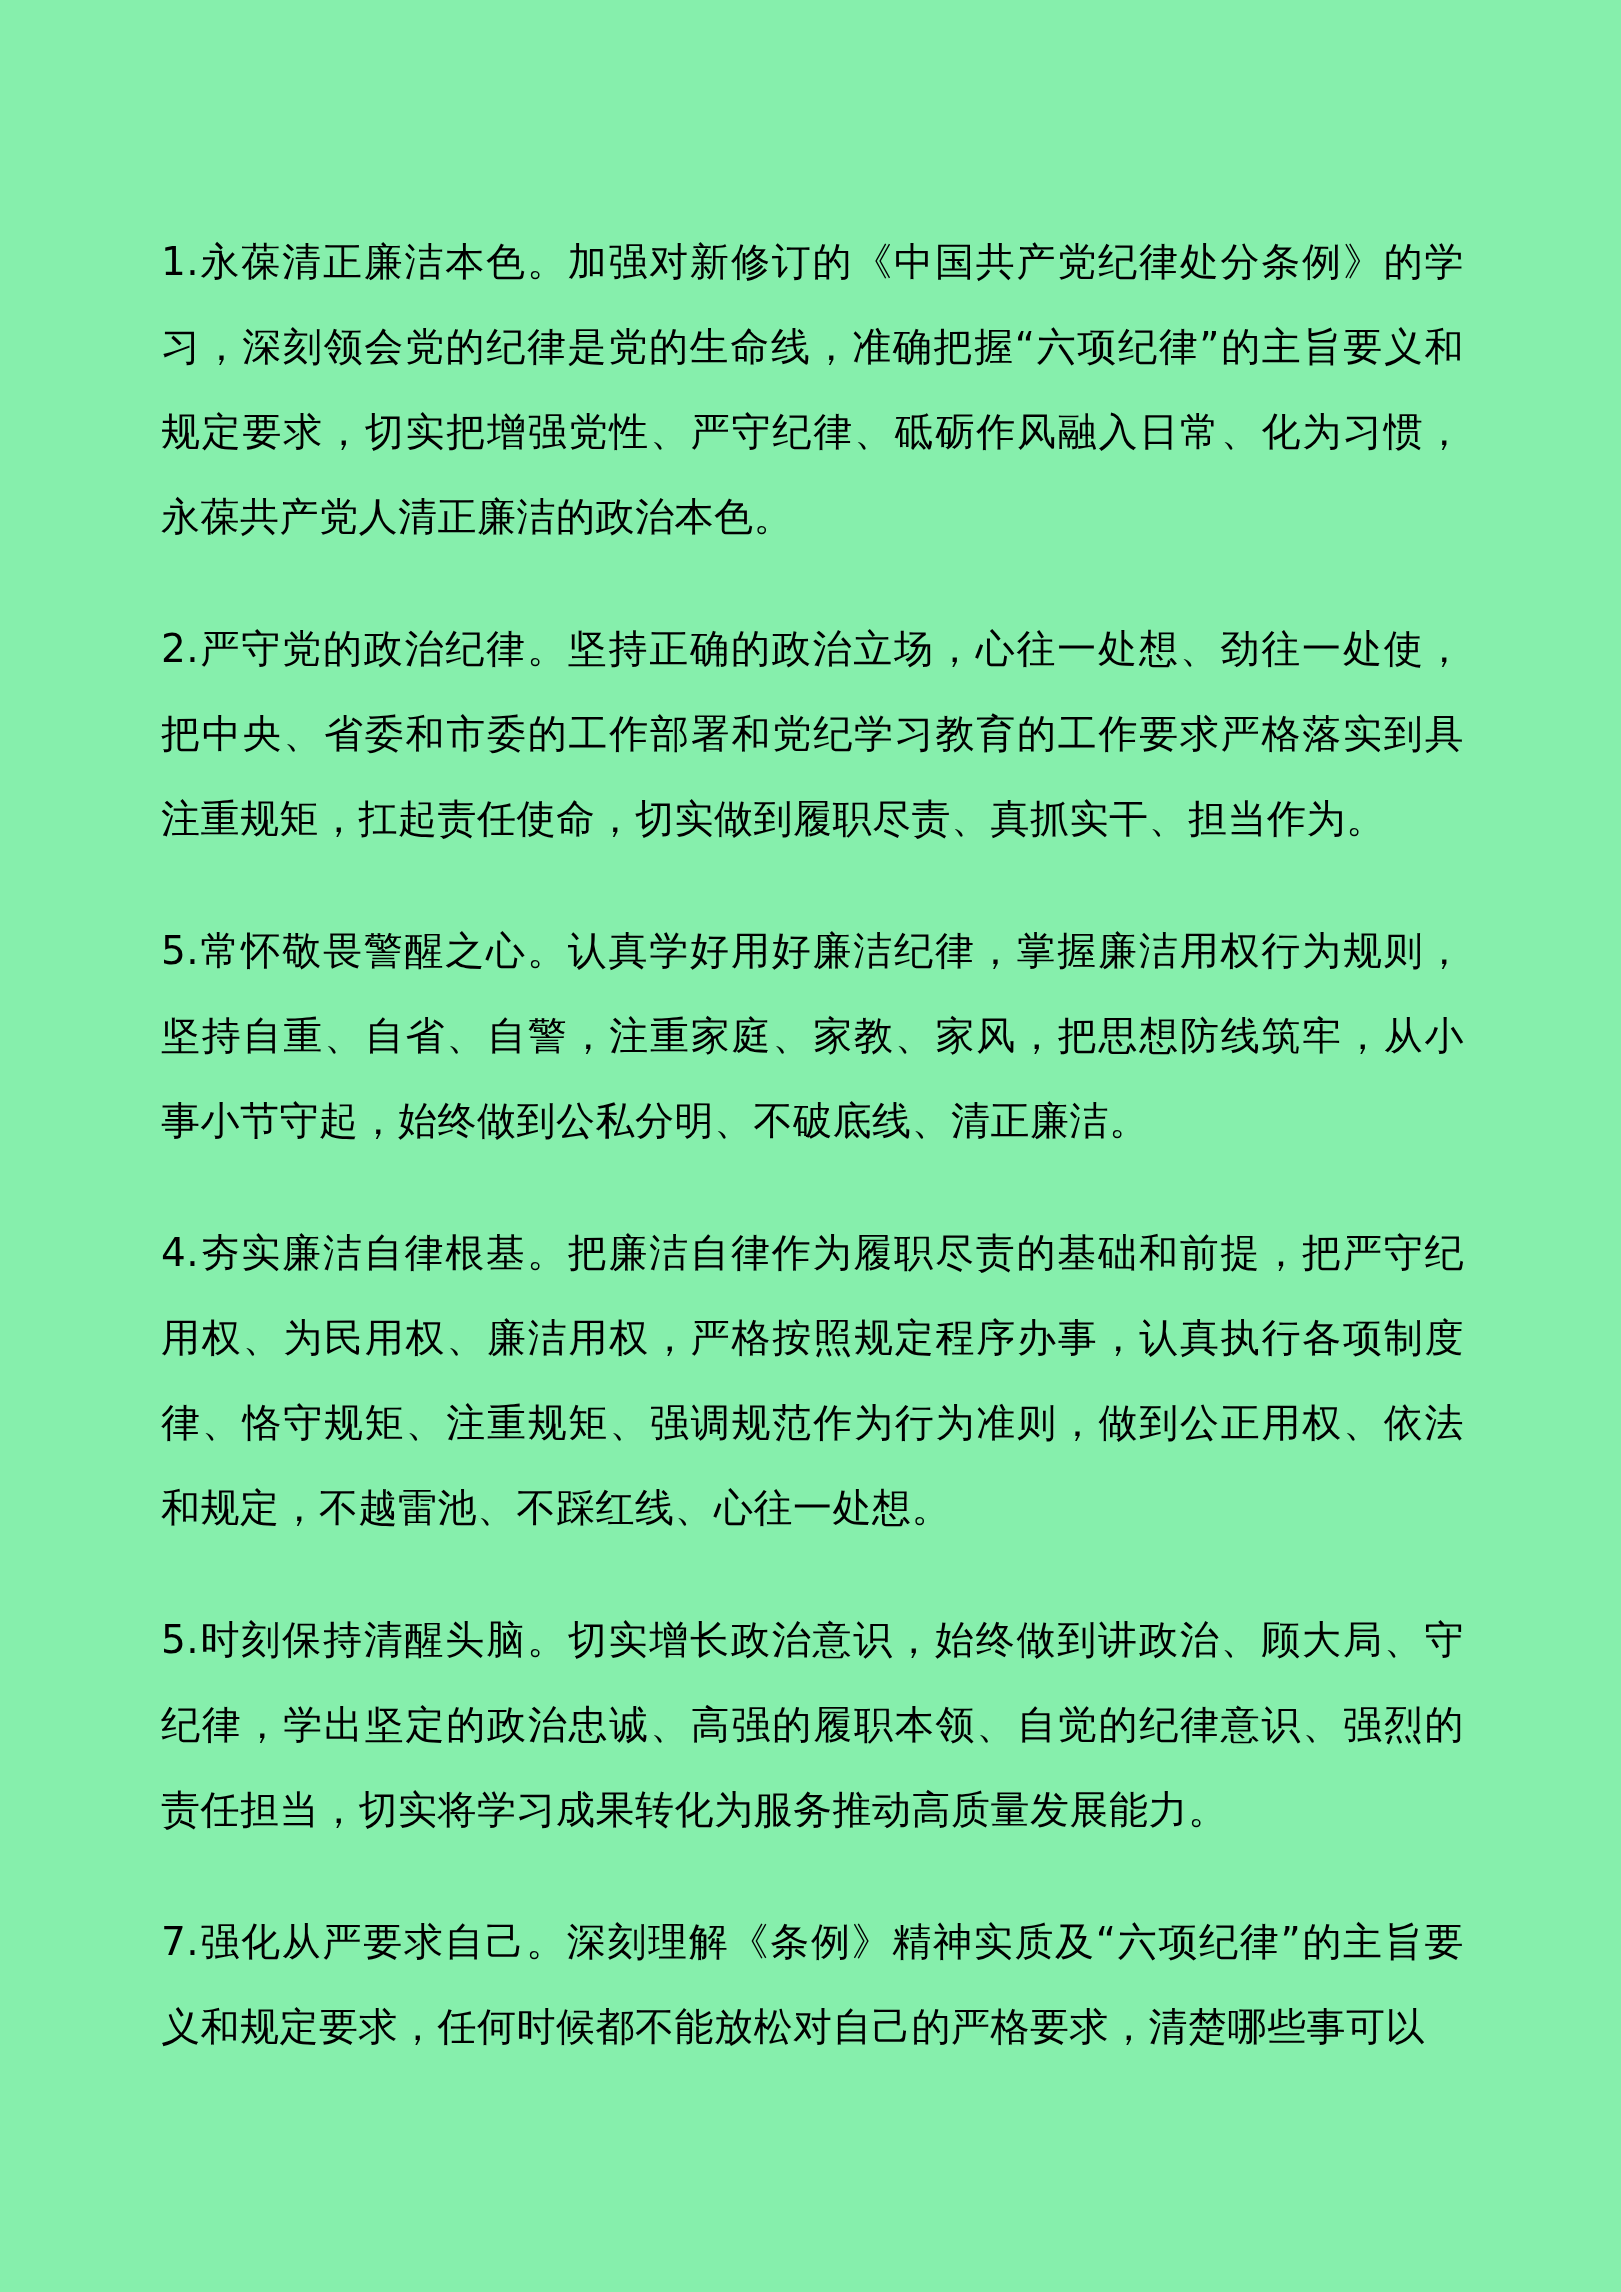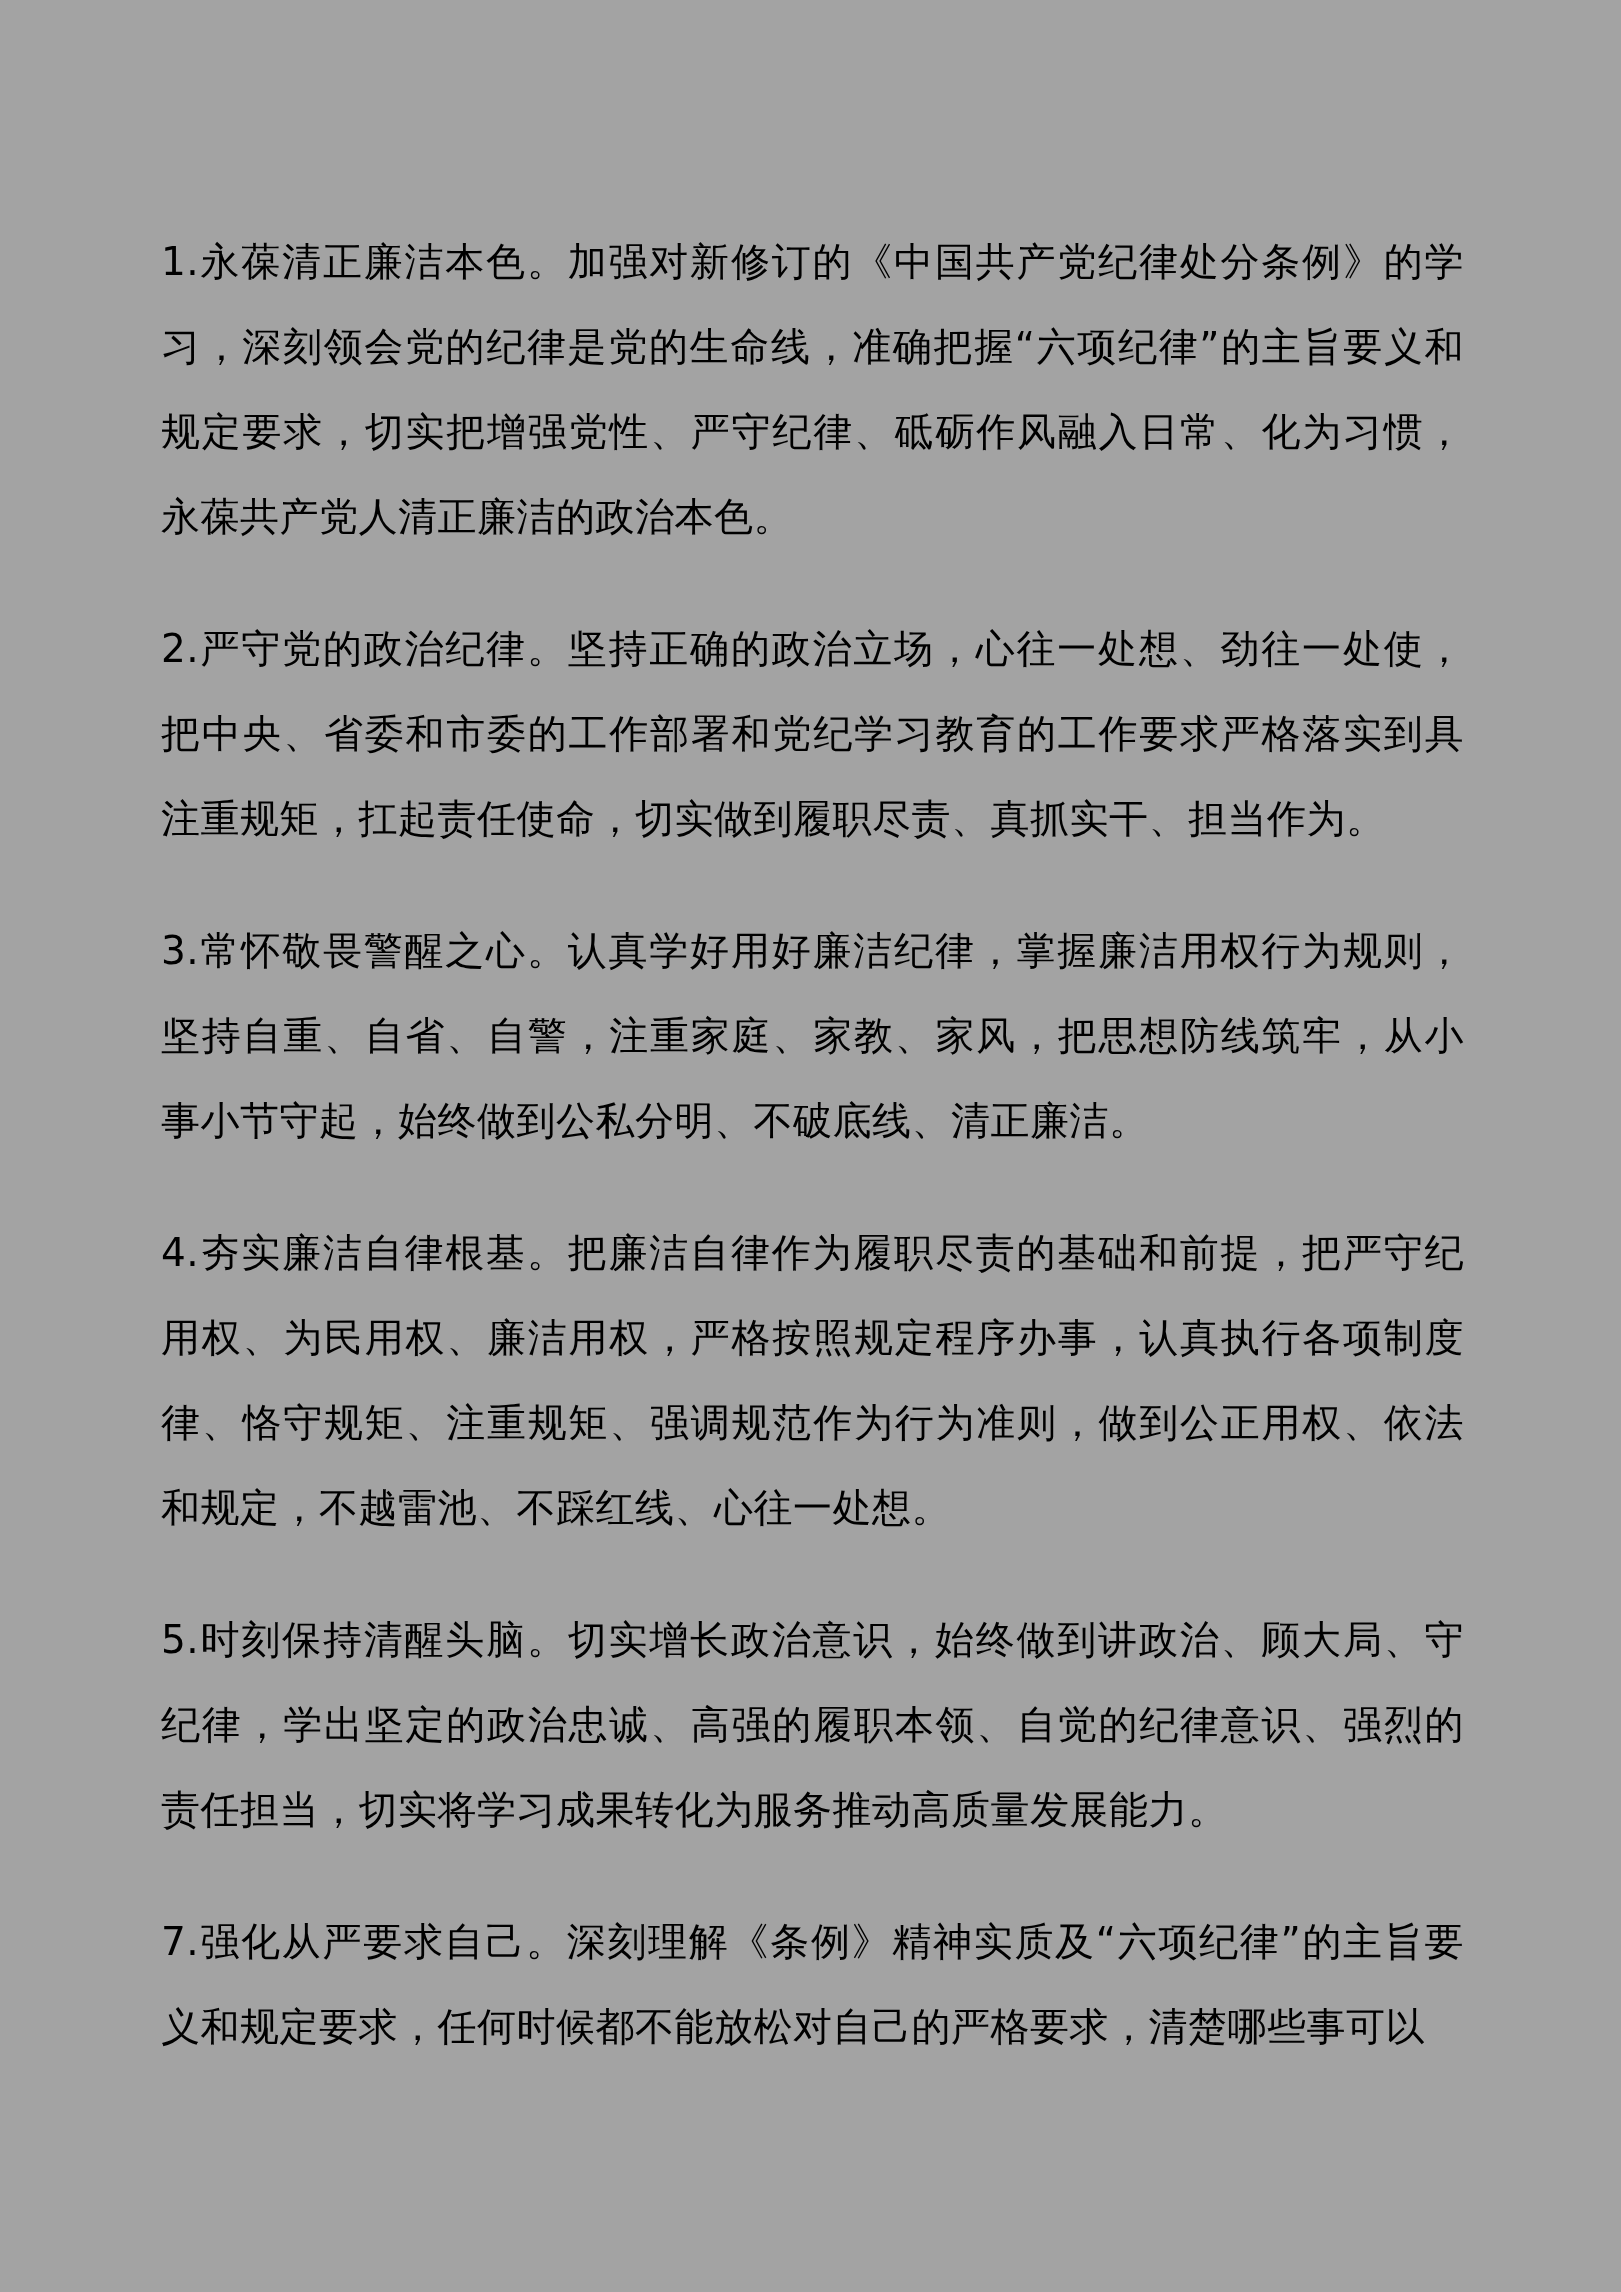--- a/index.html
+++ b/index.html
@@ -1,21 +1,21 @@
 <!DOCTYPE html>
 <html><head>
 <meta charset="utf-8">
 <style>
   * { margin: 0; padding: 0; box-sizing: border-box; }
   html, body { background: #ffffff; }
   .page {
     position: relative;
     width: 1621px;
     height: 2293px;
-    background: #a3a3a3;
+    background: #86efac;
     overflow: hidden;
     font-family: "DejaVu Sans", "Liberation Sans", sans-serif;
     color: #000000;
   }
   .content {
     position: absolute;
     top: 219px;
     left: 161px;
     width: 1303px;
   }
@@ -49,21 +49,21 @@
         <span class="line full">习，深刻领会党的纪律是党的生命线，准确把握“六项纪律”的主旨要义和</span>
         <span class="line full">规定要求，切实把增强党性、严守纪律、砥砺作风融入日常、化为习惯，</span>
         <span class="line last">永葆共产党人清正廉洁的政治本色。</span>
       </div>
       <div class="para">
         <span class="line full">2.严守党的政治纪律。坚持正确的政治立场，心往一处想、劲往一处使，</span>
         <span class="line full">把中央、省委和市委的工作部署和党纪学习教育的工作要求严格落实到具</span>
         <span class="line last">注重规矩，扛起责任使命，切实做到履职尽责、真抓实干、担当作为。</span>
       </div>
       <div class="para">
-        <span class="line full">3.常怀敬畏警醒之心。认真学好用好廉洁纪律，掌握廉洁用权行为规则，</span>
+        <span class="line full">5.常怀敬畏警醒之心。认真学好用好廉洁纪律，掌握廉洁用权行为规则，</span>
         <span class="line full">坚持自重、自省、自警，注重家庭、家教、家风，把思想防线筑牢，从小</span>
         <span class="line last">事小节守起，始终做到公私分明、不破底线、清正廉洁。</span>
       </div>
       <div class="para">
         <span class="line full">4.夯实廉洁自律根基。把廉洁自律作为履职尽责的基础和前提，把严守纪</span>
         <span class="line full">用权、为民用权、廉洁用权，严格按照规定程序办事，认真执行各项制度</span>
         <span class="line full">律、恪守规矩、注重规矩、强调规范作为行为准则，做到公正用权、依法</span>
         <span class="line last">和规定，不越雷池、不踩红线、心往一处想。</span>
       </div>
       <div class="para">

